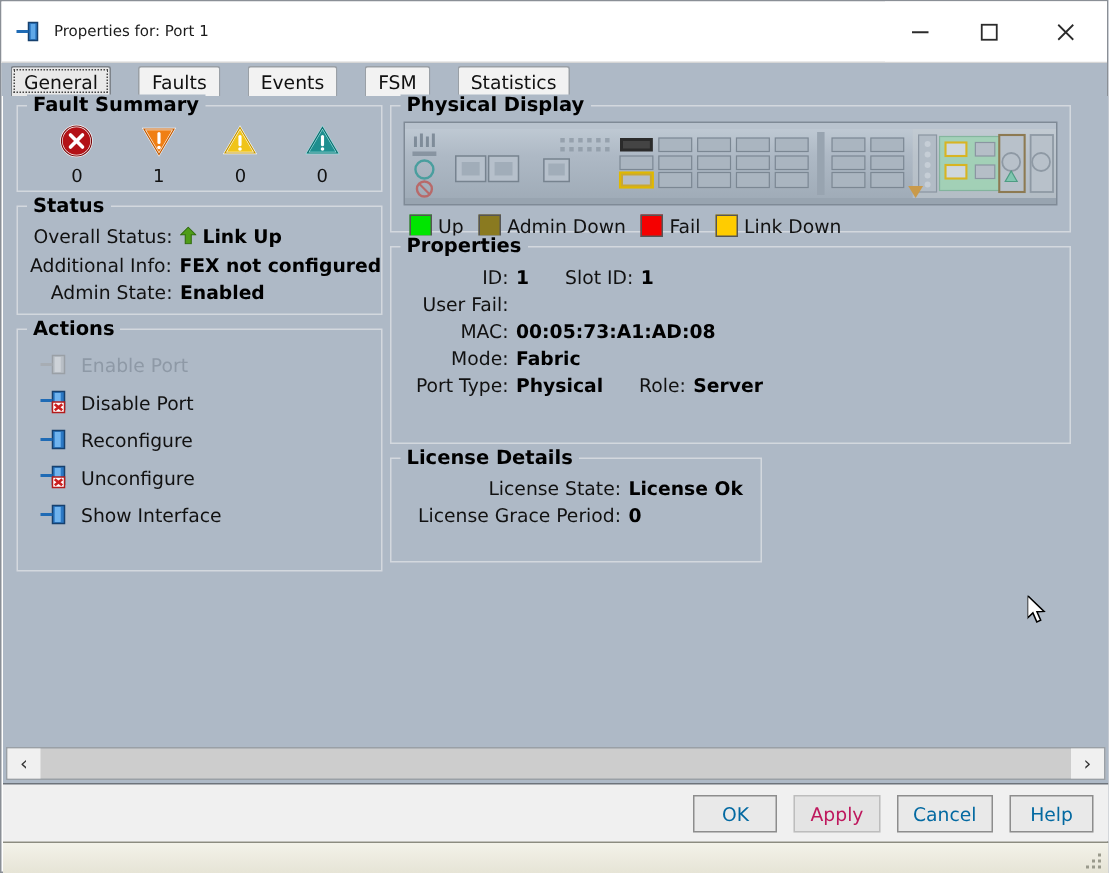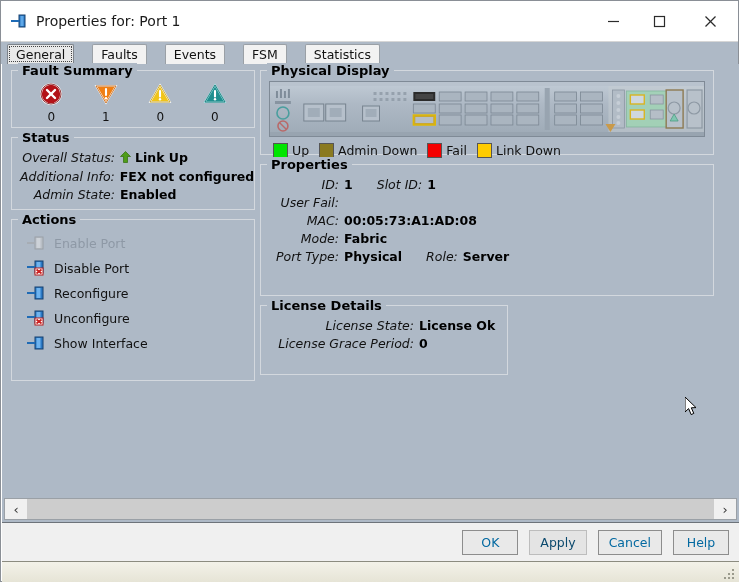--- a/index.html
+++ b/index.html
@@ -11,21 +11,21 @@
   .window{
     position:relative;width:739px;height:582px;box-sizing:border-box;
     border:1px solid #8a8f96;background:#ffffff;
   }
   
   .titlebar{
     height:40px;display:flex;align-items:center;background:#ffffff;
     border-bottom:1px solid #d6d6d6;
   }
   .title-icon{width:18px;height:16px;margin-left:9px;margin-right:8px;position:relative;flex:none;}
-  .title-text{font-size:14px;color:#1b1b1b;font-family:"DejaVu Sans","Liberation Sans",sans-serif;}
+  .title-text{font-size:10px;color:#1b1b1b;font-family:"DejaVu Sans","Liberation Sans",sans-serif;}
   .win-controls{margin-left:auto;display:flex;height:40px;}
   .win-btn{
     width:46px;height:40px;display:flex;align-items:center;justify-content:center;
     font-size:14px;color:#2b2b2b;background:#ffffff;
   }
   .win-btn.close-btn{width:56px;}
   
   .tabstrip{
     height:22px;background:#aeb9c6;display:flex;align-items:flex-end;
     padding-left:6px;box-sizing:border-box;
@@ -58,21 +58,21 @@
     padding:0 4px;font-weight:bold;font-size:13px;color:#000;
     white-space:nowrap;
   }
   
   .fault-row{display:flex;justify-content:space-around;align-items:flex-start;padding:2px 4px 0 4px;}
   .fault-cell{display:flex;flex-direction:column;align-items:center;width:44px;}
   .fault-count{font-size:12px;margin-top:3px;color:#111;}
   .fi{width:26px;height:26px;position:relative;}
   
   .kv{display:flex;margin:2px 0;line-height:16px;font-size:12.5px;}
-  .kv .k{text-align:right;color:#111;white-space:nowrap;font-style:italic;}
+  .kv .k{text-align:right;color:#111;white-space:nowrap;}
   .kv .v{font-weight:bold;color:#000;margin-left:5px;white-space:nowrap;}
   .status-k{width:95px;}
   .uparrow{display:inline-block;margin-right:4px;vertical-align:-1px;}
   
   .action{
     display:flex;align-items:center;height:24px;margin:1px 0 1px 6px;
     font-size:12.5px;color:#111;
   }
   .action.disabled{color:#8e99a6;}
   .action .aicon{width:20px;height:16px;margin-right:8px;position:relative;flex:none;}
@@ -108,21 +108,21 @@
     background:#f0f0f0;border-top:1px solid #6d737a;
     display:flex;align-items:center;justify-content:flex-end;
     padding-right:10px;box-sizing:border-box;
   }
   .dlg-btn{
     min-width:56px;height:25px;margin-left:11px;padding:0 10px;
     background:#e9e9e9;border:1px solid #8d8d8d;box-sizing:border-box;
     font-size:12.5px;color:#0369a1;display:flex;align-items:center;justify-content:center;
     font-family:"DejaVu Sans","Liberation Sans",sans-serif;
   }
-  .dlg-btn.disabled{color:#0c4a6e;background:#e4e4e4;border-color:#bdbdbd;}
+  .dlg-btn.disabled{color:#be185d;background:#e4e4e4;border-color:#bdbdbd;}
   
   .statusstrip{
     position:absolute;left:1px;top:560px;width:737px;height:21px;
     background:linear-gradient(#f3f2e9,#e6e4d6);
     border-top:1px solid #8c8c80;box-sizing:border-box;
   }
   .grip{position:absolute;right:4px;bottom:2px;width:11px;height:11px;}
   .grip i{position:absolute;width:2px;height:2px;background:#9a9a8c;}
   
   .cursor{position:absolute;left:684px;top:396px;width:14px;height:20px;pointer-events:none;}

